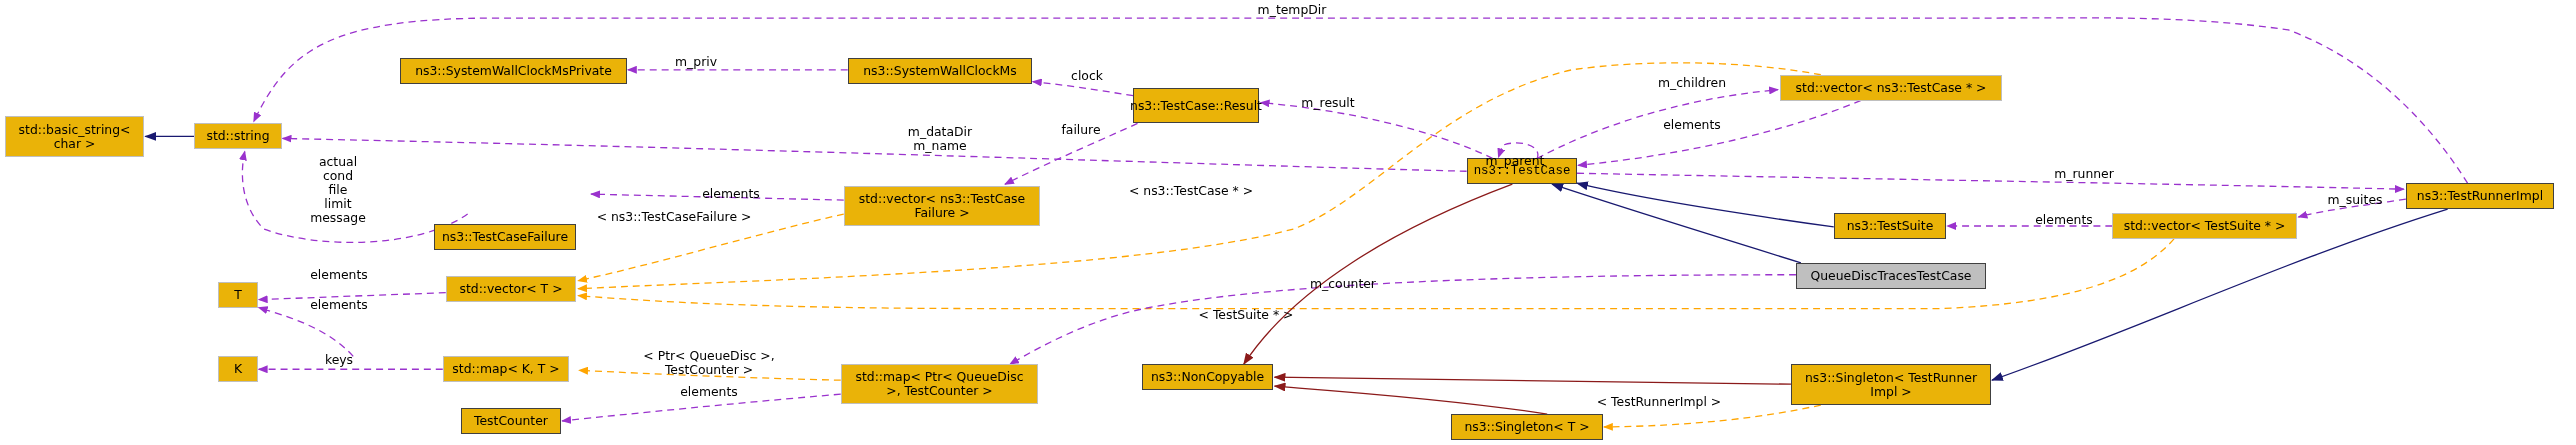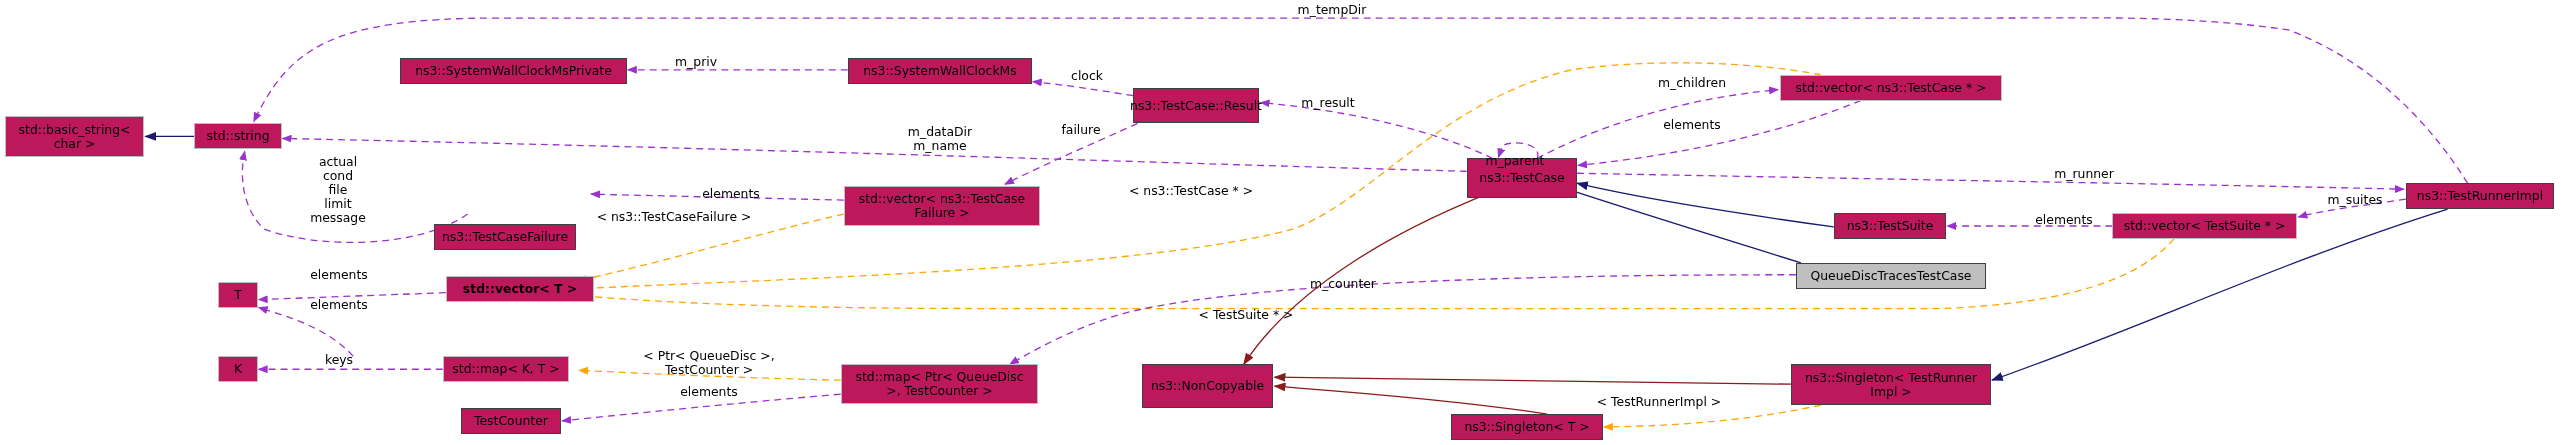--- a/index.html
+++ b/index.html
@@ -1,19 +1,19 @@
 <!DOCTYPE html>
 <html><head>
 <meta charset="utf-8">
 <style>
   html, body { margin:0; padding:0; background:#ffffff; }
   body { width:2576px; height:446px; position:relative; overflow:hidden;
          font-family:"DejaVu Sans", sans-serif; }
   #diagram { position:absolute; left:0; top:0; width:2576px; height:446px; }
-  .node { position:absolute; box-sizing:border-box; background:#be185d;
+  .node { position:absolute; box-sizing:border-box; background:#eab308;
           display:flex; align-items:center; justify-content:center; text-align:center;
           font-size:12.4px; color:#000; line-height:14px; white-space:pre; }
   .node.solid { border:1.5px solid #404040; }
   .node.light { border:1.3px solid #bfbfbf; }
   .node.focus { border:1.5px solid #404040; background:#bfbfbf; }
   .elabel { position:absolute; font-size:12.4px; color:#000; white-space:pre;
             text-align:center; line-height:14px; transform:translateX(-50%); }
 </style>
 </head>
 <body>
@@ -68,42 +68,42 @@
         <path d="M1830,407 C1770,420 1700,428 1612,429" fill="none" stroke="#ffa500" stroke-width="1.3" stroke-dasharray="7,5" marker-end="url(#ah-template)"></path>
       </g>
   </svg>
 
   <div class="node light" style="left:5px;top:116px;width:139px;height:41px;"><span>std::basic_string&lt;
 char &gt;</span></div>
   <div class="node light" style="left:194px;top:123px;width:88px;height:26px;"><span>std::string</span></div>
   <div class="node solid" style="left:400px;top:58px;width:227px;height:26px;"><span>ns3::SystemWallClockMsPrivate</span></div>
   <div class="node solid" style="left:848px;top:58px;width:184px;height:26px;"><span>ns3::SystemWallClockMs</span></div>
   <div class="node solid" style="left:1133px;top:88px;width:126px;height:35px;"><span>ns3::TestCase::Result</span></div>
-  <div class="node solid" style="left:1467px;top:158px;width:110px;height:40px;"><span>ns3::TestCase</span></div>
+  <div class="node solid" style="left:1467px;top:158px;width:110px;height:26px;font-family:Liberation Mono, monospace;"><span>ns3::TestCase</span></div>
   <div class="node light" style="left:1780px;top:75px;width:222px;height:26px;"><span>std::vector&lt; ns3::TestCase * &gt;</span></div>
   <div class="node solid" style="left:434px;top:188px;width:142px;height:26px;margin-top:36px;"><span>ns3::TestCaseFailure</span></div>
   <div class="node light" style="left:844px;top:186px;width:196px;height:40px;"><span>std::vector&lt; ns3::TestCase
 Failure &gt;</span></div>
-  <div class="node light" style="left:446px;top:276px;width:148px;height:26px;font-weight:bold;"><span>std::vector&lt; T &gt;</span></div>
+  <div class="node light" style="left:446px;top:276px;width:130px;height:26px;"><span>std::vector&lt; T &gt;</span></div>
   <div class="node light" style="left:218px;top:282px;width:40px;height:26px;"><span>T</span></div>
   <div class="node light" style="left:218px;top:356px;width:40px;height:26px;"><span>K</span></div>
   <div class="node light" style="left:443px;top:356px;width:126px;height:26px;"><span>std::map&lt; K, T &gt;</span></div>
   <div class="node solid" style="left:461px;top:408px;width:100px;height:26px;"><span>TestCounter</span></div>
   <div class="node light" style="left:841px;top:364px;width:197px;height:40px;"><span>std::map&lt; Ptr&lt; QueueDisc
 &gt;, TestCounter &gt;</span></div>
-  <div class="node solid" style="left:1142px;top:364px;width:131px;height:44px;"><span>ns3::NonCopyable</span></div>
+  <div class="node solid" style="left:1142px;top:364px;width:131px;height:26px;"><span>ns3::NonCopyable</span></div>
   <div class="node solid" style="left:1834px;top:213px;width:112px;height:26px;"><span>ns3::TestSuite</span></div>
   <div class="node focus" style="left:1796px;top:263px;width:190px;height:26px;"><span>QueueDiscTracesTestCase</span></div>
   <div class="node light" style="left:2112px;top:213px;width:185px;height:26px;"><span>std::vector&lt; TestSuite * &gt;</span></div>
   <div class="node solid" style="left:2406px;top:183px;width:148px;height:26px;"><span>ns3::TestRunnerImpl</span></div>
   <div class="node solid" style="left:1791px;top:364px;width:200px;height:41px;"><span>ns3::Singleton&lt; TestRunner
 Impl &gt;</span></div>
   <div class="node solid" style="left:1451px;top:414px;width:152px;height:26px;"><span>ns3::Singleton&lt; T &gt;</span></div>
 
-  <div class="elabel" style="left:1332px;top:3px;">m_tempDir</div>
+  <div class="elabel" style="left:1292px;top:3px;">m_tempDir</div>
   <div class="elabel" style="left:696px;top:55px;">m_priv</div>
   <div class="elabel" style="left:1087px;top:69px;">clock</div>
   <div class="elabel" style="left:1081px;top:123px;">failure</div>
   <div class="elabel" style="left:1328px;top:96px;">m_result</div>
   <div class="elabel" style="left:940px;top:125px;">m_dataDir
 m_name</div>
   <div class="elabel" style="left:1515px;top:120px;margin-top:34px;">m_parent</div>
   <div class="elabel" style="left:1692px;top:76px;">m_children</div>
   <div class="elabel" style="left:1692px;top:118px;">elements</div>
   <div class="elabel" style="left:2084px;top:167px;">m_runner</div>

